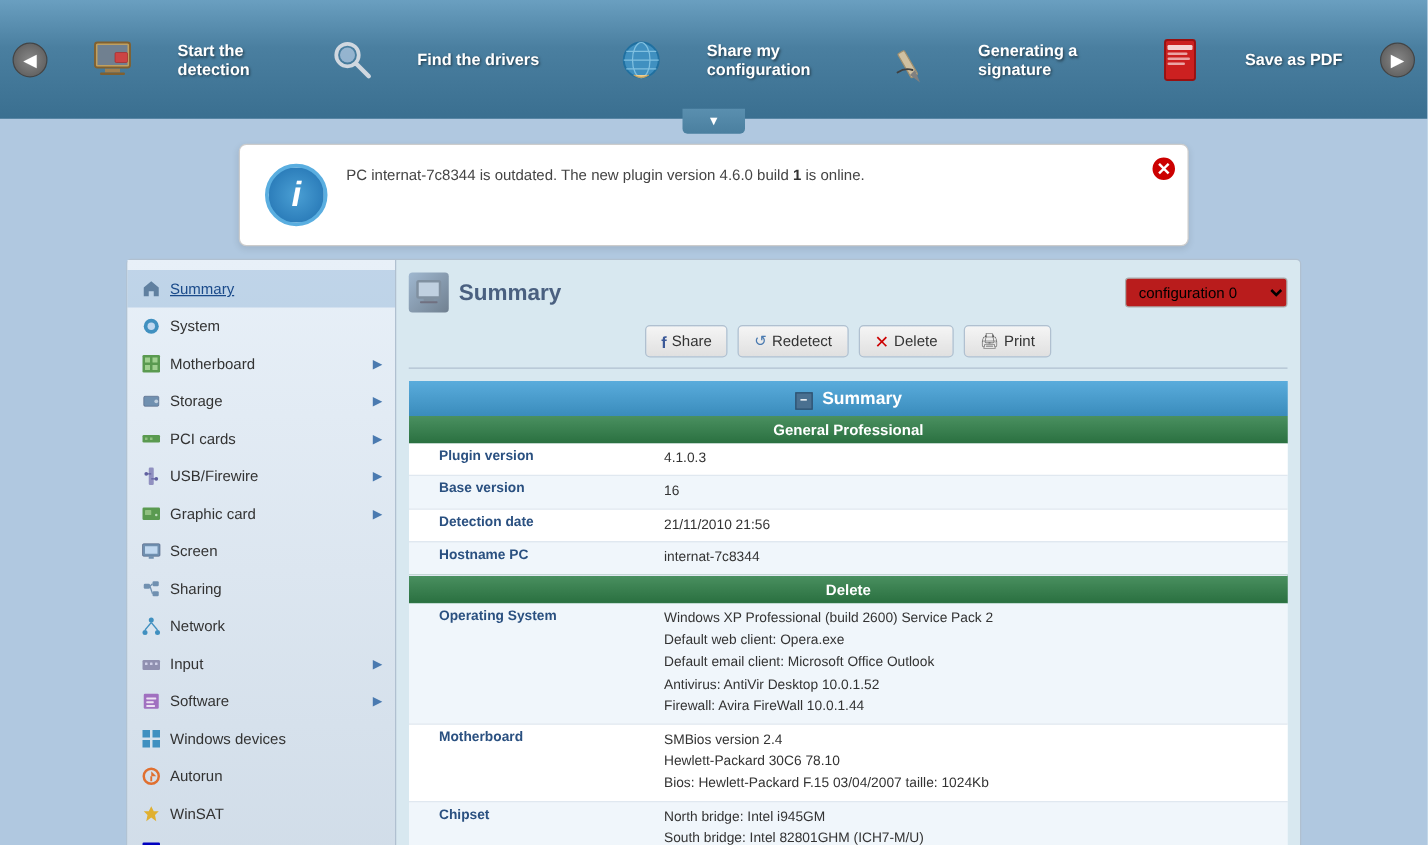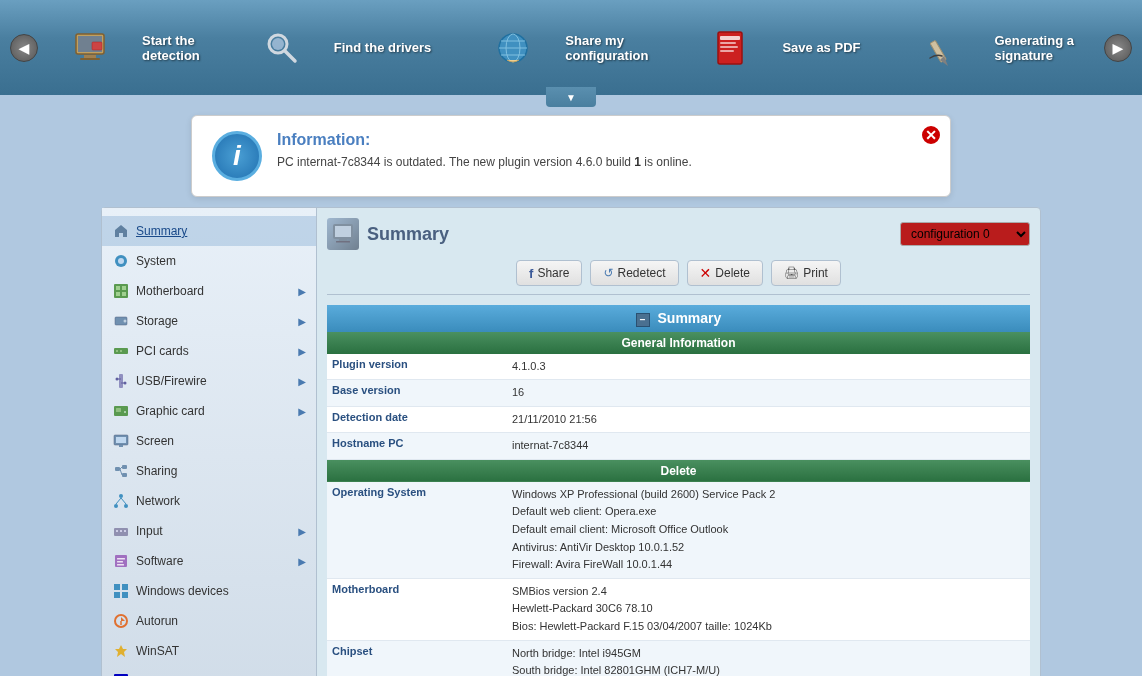--- a/index.html
+++ b/index.html
@@ -162,21 +162,21 @@
       background: linear-gradient(180deg, #4a9060, #2a7040);
       color: white; text-align: center;
       padding: 4px; font-weight: bold; font-size: 12px;
     }
     .table-main-header {
       background: linear-gradient(180deg, #5aacdc, #3a8cbc);
       color: white; text-align: center;
       padding: 5px; font-size: 14px; font-weight: bold; margin-top: 16px;
     }
     .table-row td {
-      padding: 4px 5px; border-bottom: 1px solid #e0e8f0;
+      padding: 4px 24px; border-bottom: 1px solid #e0e8f0;
       vertical-align: top;
     }
     .table-row:nth-child(even) { background: #f0f6fb; }
     .table-row:nth-child(odd) { background: #ffffff; }
     .label-col { color: #2a5080; font-weight: bold; width: 180px; white-space: nowrap; }
     .value-col { color: #333; line-height: 1.6; }
     .modules-header {
       background: linear-gradient(180deg, #4a9060, #2a7040);
       color: white; text-align: center;
       padding: 4px; font-weight: bold; font-size: 12px;
@@ -236,61 +236,60 @@
           <line x1="6" y1="20" x2="34" y2="20" stroke="#80c0e0" stroke-width="1"></line>
           <line x1="8" y1="13" x2="32" y2="13" stroke="#80c0e0" stroke-width="1"></line>
           <line x1="8" y1="27" x2="32" y2="27" stroke="#80c0e0" stroke-width="1"></line>
 
           <path d="M14 32 Q20 36 26 32" fill="#f0d090" stroke="#c0a060" stroke-width="1"></path>
         </svg>
       </div>
       <div class="nav-item-text">
         <span>Share my</span>
         <span>configuration</span>
+      </div>
+    </div>
+
+    <div class="nav-item">
+      <div class="nav-item-icon">
+        <svg viewBox="0 0 40 40" xmlns="http://www.w3.org/2000/svg">
+          <rect x="12" y="10" width="6" height="22" rx="1" fill="#d0c0a0" stroke="#a09070" stroke-width="1" transform="rotate(-30 20 20)"></rect>
+          <path d="M22 28 L26 38 L18 32 Z" fill="#808080"></path>
+          <path d="M8 30 Q14 26 20 28" fill="none" stroke="#404040" stroke-width="1.5" stroke-linecap="round"></path>
+        </svg>
+      </div>
+      <div class="nav-item-text">
+        <span>Generating a</span>
+        <span>signature</span>
       </div>
     </div>
 
     <div class="nav-item">
       <div class="nav-item-icon">
         <svg viewBox="0 0 40 40" xmlns="http://www.w3.org/2000/svg">
           <rect x="8" y="4" width="24" height="32" rx="2" fill="#cc2020" stroke="#991010" stroke-width="1.5"></rect>
           <rect x="10" y="8" width="20" height="4" rx="1" fill="white" opacity="0.8"></rect>
           <rect x="10" y="14" width="16" height="2" rx="1" fill="white" opacity="0.6"></rect>
           <rect x="10" y="18" width="18" height="2" rx="1" fill="white" opacity="0.6"></rect>
           <rect x="10" y="22" width="14" height="2" rx="1" fill="white" opacity="0.6"></rect>
         </svg>
       </div>
       <div class="nav-item-text">
         <span>Save as PDF</span>
       </div>
     </div>
-
-    <div class="nav-item">
-      <div class="nav-item-icon">
-        <svg viewBox="0 0 40 40" xmlns="http://www.w3.org/2000/svg">
-          <rect x="12" y="10" width="6" height="22" rx="1" fill="#d0c0a0" stroke="#a09070" stroke-width="1" transform="rotate(-30 20 20)"></rect>
-          <path d="M22 28 L26 38 L18 32 Z" fill="#808080"></path>
-          <path d="M8 30 Q14 26 20 28" fill="none" stroke="#404040" stroke-width="1.5" stroke-linecap="round"></path>
-        </svg>
-      </div>
-      <div class="nav-item-text">
-        <span>Generating a</span>
-        <span>signature</span>
-      </div>
-    </div>
   </div>
   <div class="nav-arrow">▶</div>
 
   <div class="dropdown-arrow"></div>
 </div>
 
 <div class="info-banner">
   <div class="info-icon">i</div>
   <div class="info-content">
-    <h3>Information:</h3>
     <p>
       PC internat-7c8344 is outdated. The new plugin version 4.6.0 build <strong>1</strong> is online.
     </p>
   </div>
   <div class="close-btn">✕</div>
 </div>
 
 <div class="main-content">
 
   <div class="sidebar">
@@ -542,21 +541,21 @@
       <table class="summary-table">
         <thead>
           <tr>
             <td colspan="2" class="table-main-header">
               <span class="collapse-btn">−</span>
               <span>Summary</span>
             </td>
           </tr>
           <tr>
             <td colspan="2" class="table-section-header">
-              <span>General Information</span>
+              <span>General Professional</span>
             </td>
           </tr>
         </thead>
         <tbody>
           <tr class="table-row">
             <td class="label-col">Plugin version</td>
             <td class="value-col">4.1.0.3</td>
           </tr>
           <tr class="table-row">
             <td class="label-col">Base version</td>

